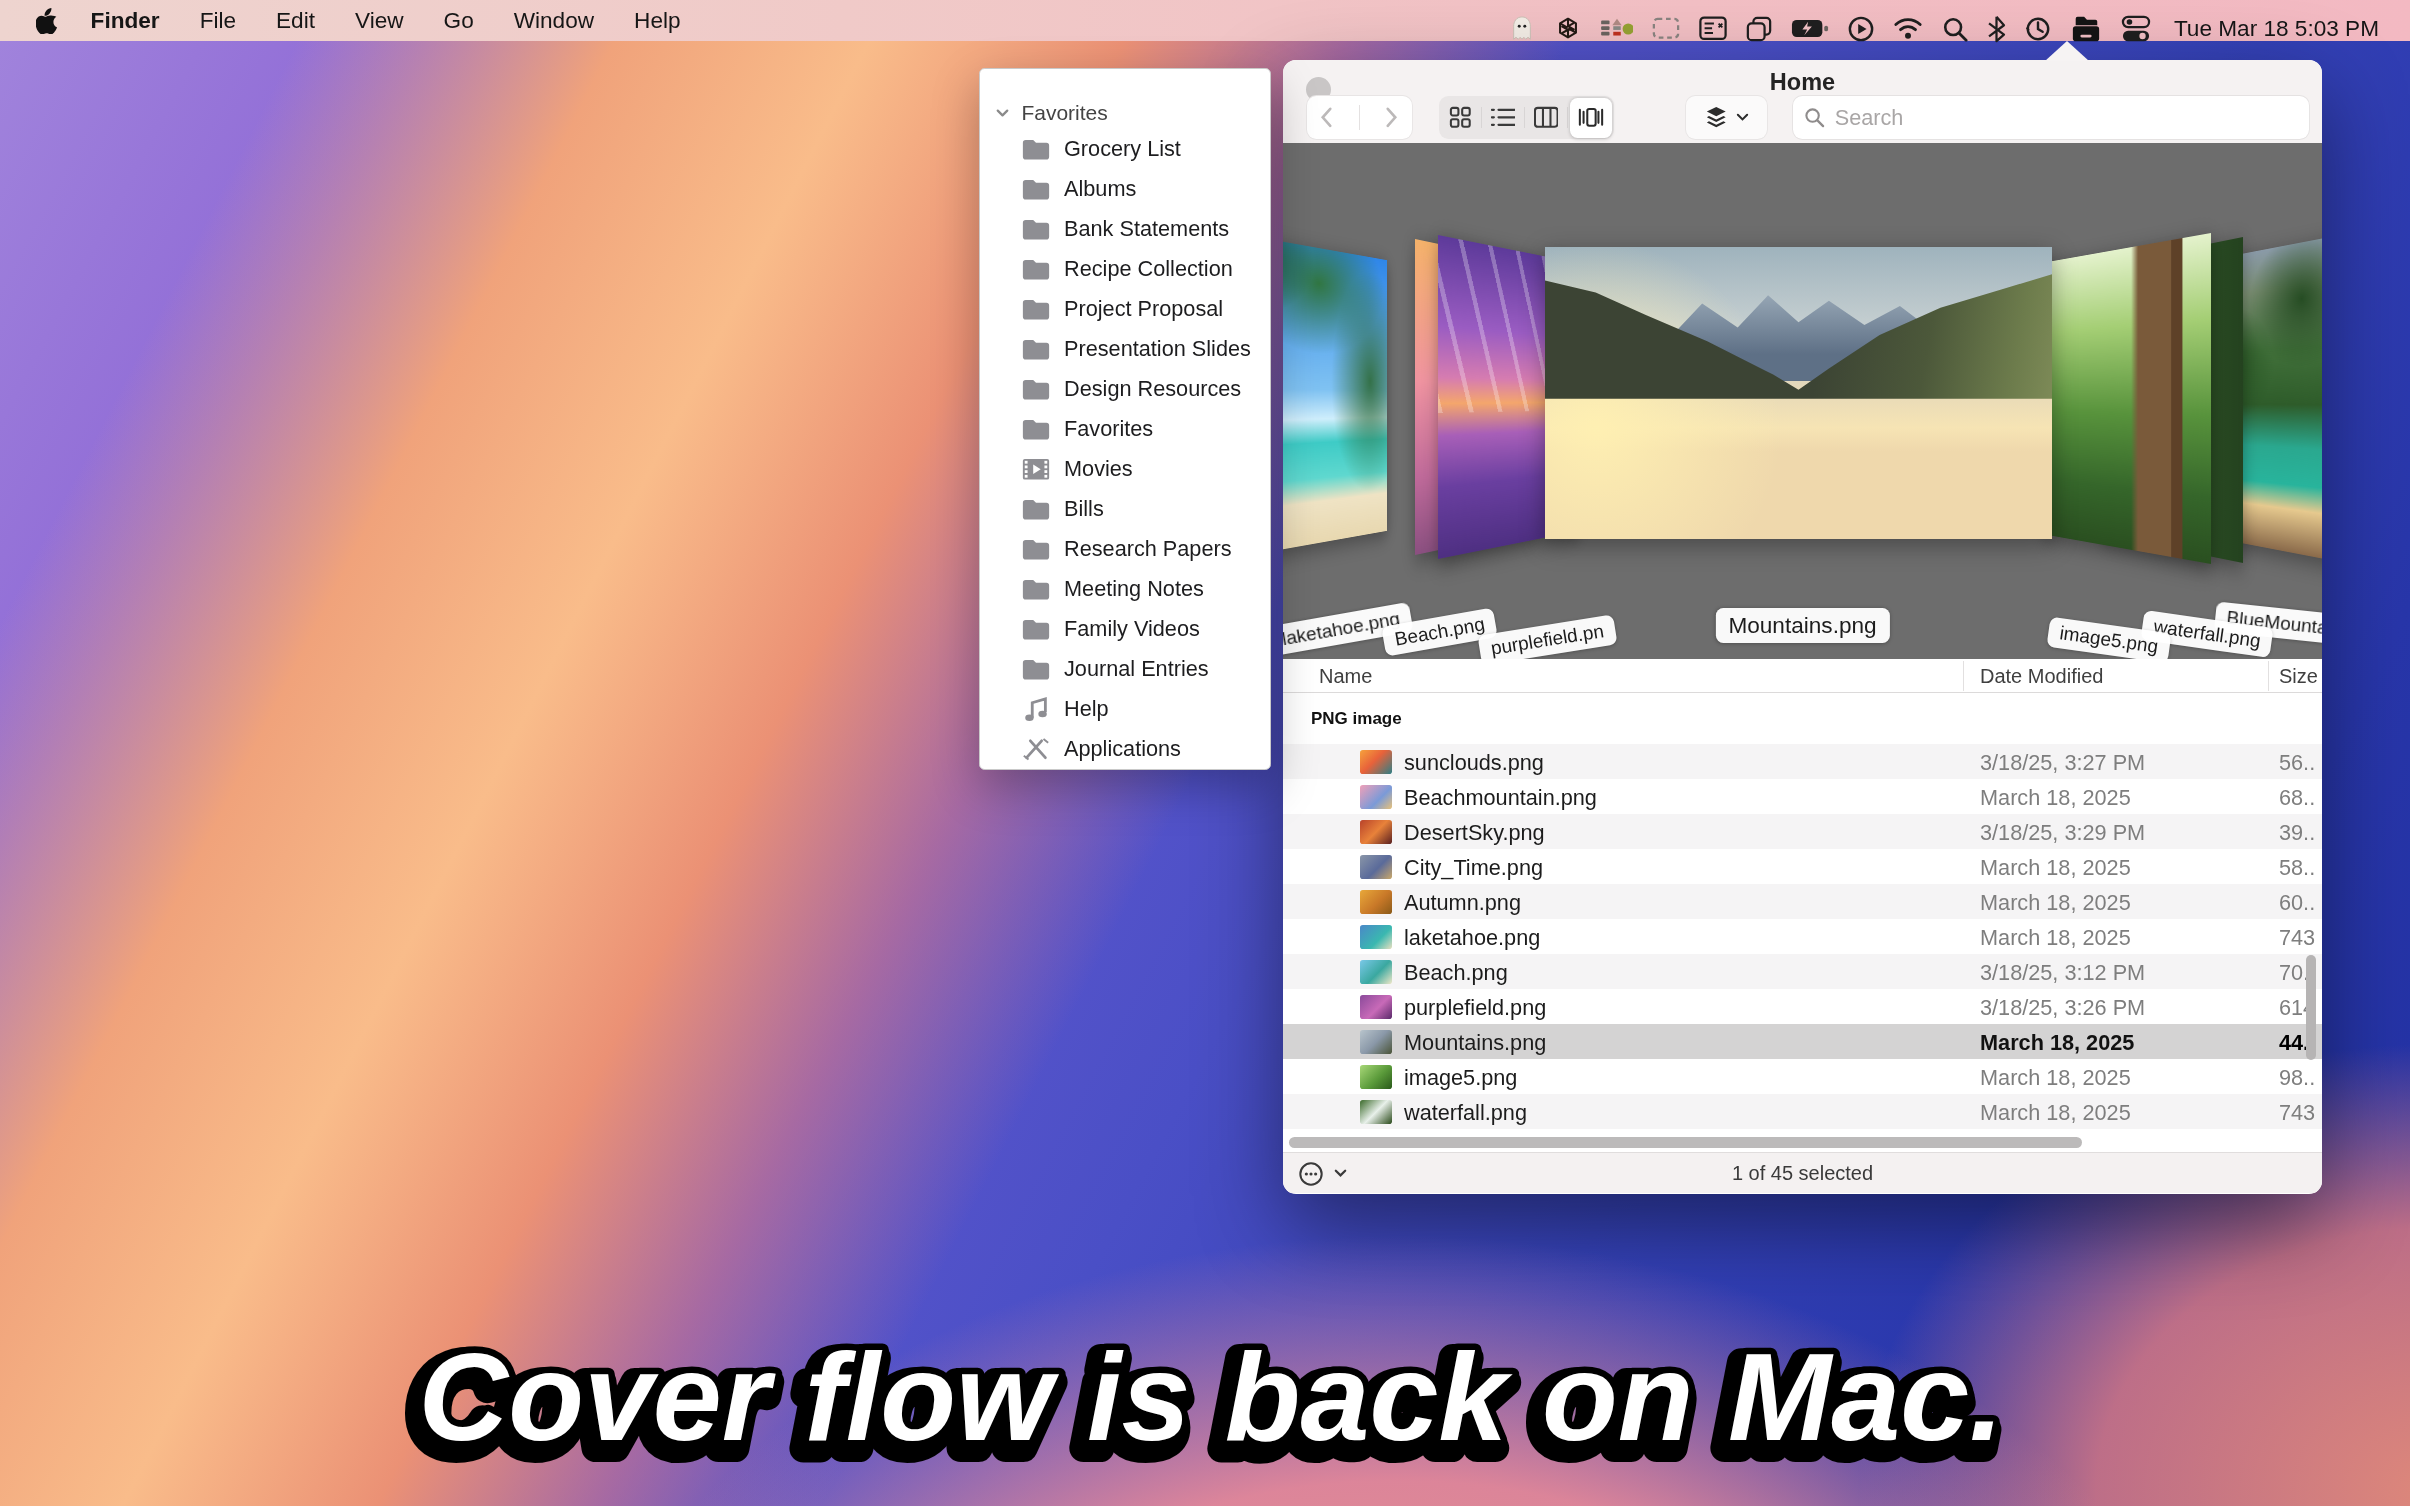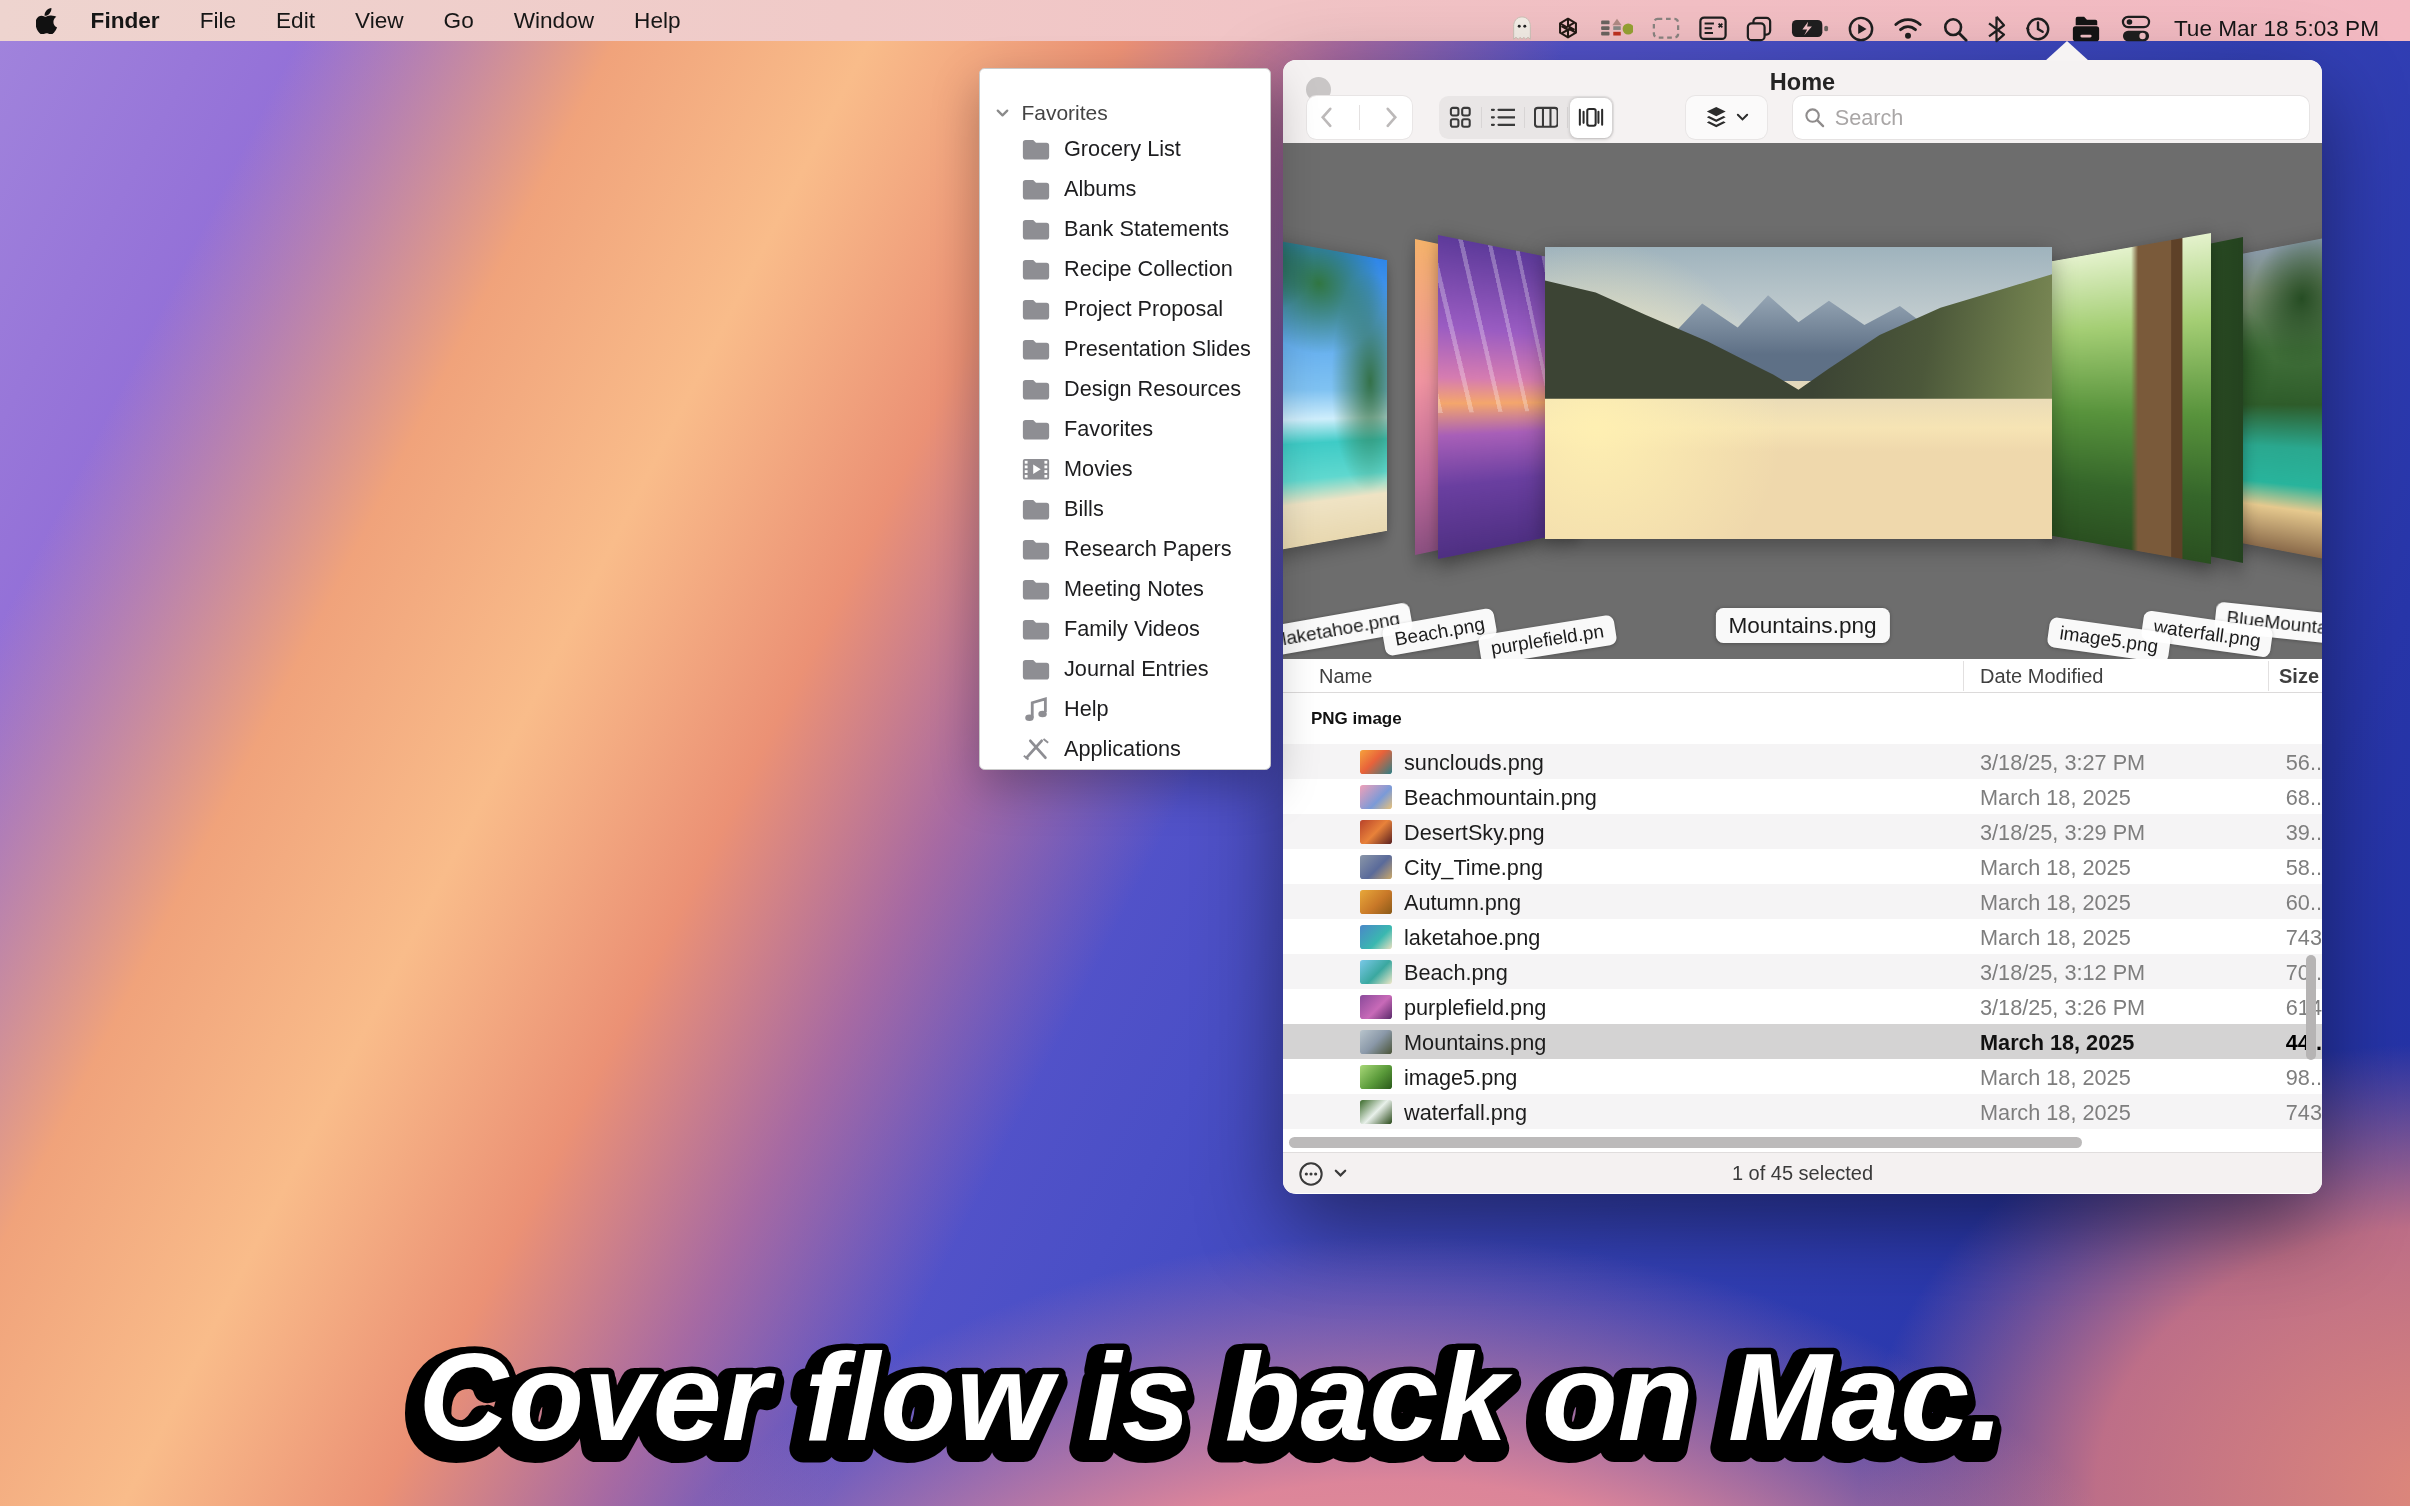--- a/index.html
+++ b/index.html
@@ -94,26 +94,26 @@
   .fl-beach { left:100px; top:474px; transform:rotate(-10deg); z-index:2; }
   .fl-purple { left:196px; top:482px; transform:rotate(-9deg); z-index:3; }
   .fl-image5 { left:765px; top:482px; transform:rotate(8deg); z-index:4; }
   .fl-waterfall { left:859px; top:476px; transform:rotate(8deg); z-index:3; }
   .fl-bluemt { left:932px; top:467px; transform:rotate(6deg); z-index:2; }
   
   .listhead { position:absolute; left:0; top:599px; width:1039px; height:34px; background:#fff; border-bottom:0.9px solid #dcdada;
     font-size:20px; color:#3f3f3f; }
   .listhead .h-name { position:absolute; left:36px; top:5.6px; }
   .listhead .h-date { position:absolute; left:697px; top:5.6px; }
-  .listhead .h-size { position:absolute; left:996px; top:5.6px;font-weight:bold; }
+  .listhead .h-size { position:absolute; left:996px; top:5.6px; }
   .listhead .vsep1 { position:absolute; left:680px; top:1.9px; width:0.9px; height:30px; background:#e2e0e0; }
   .listhead .vsep2 { position:absolute; left:985px; top:1.9px; width:0.9px; height:30px; background:#e2e0e0; }
   .grouphead { position:absolute; left:0; top:633px; width:1039px; height:51px; background:#fff; display:flex; align-items:center; }
   .grouphead span { margin-left:28px; font-size:17px; font-weight:bold; color:#111; }
-  .rows { position:absolute; left:0; top:684px; width:1039px;text-align:right; }
+  .rows { position:absolute; left:0; top:684px; width:1039px; }
   .row { position:relative; height:35px; font-size:21.7px; color:#1c1c1c; }
   .row.stripe { background:#f5f4f5; }
   .row.selected { background:#d4d3d3; }
   .row .thumb { position:absolute; left:77px; top:5.6px; width:32px; height:24.5px; border-radius:2.8px; }
   .row .fname { position:absolute; left:121px; top:5.6px; }
   .row .fdate { position:absolute; left:697px; top:5.6px; color:#7e7e7e; }
   .row .fsize { position:absolute; left:996px; top:5.6px; width:43px; overflow:hidden; color:#7e7e7e; white-space:nowrap; }
   .row.selected .fdate { color:#111; font-weight:600; }
   .row.selected .fsize { color:#000; font-weight:bold; }
   .t0{background:linear-gradient(135deg,#f6a23c,#e8623a 45%,#2e7f86);} .t1{background:linear-gradient(135deg,#f0a0b8,#7a9ad8 60%,#e8c27a);}

